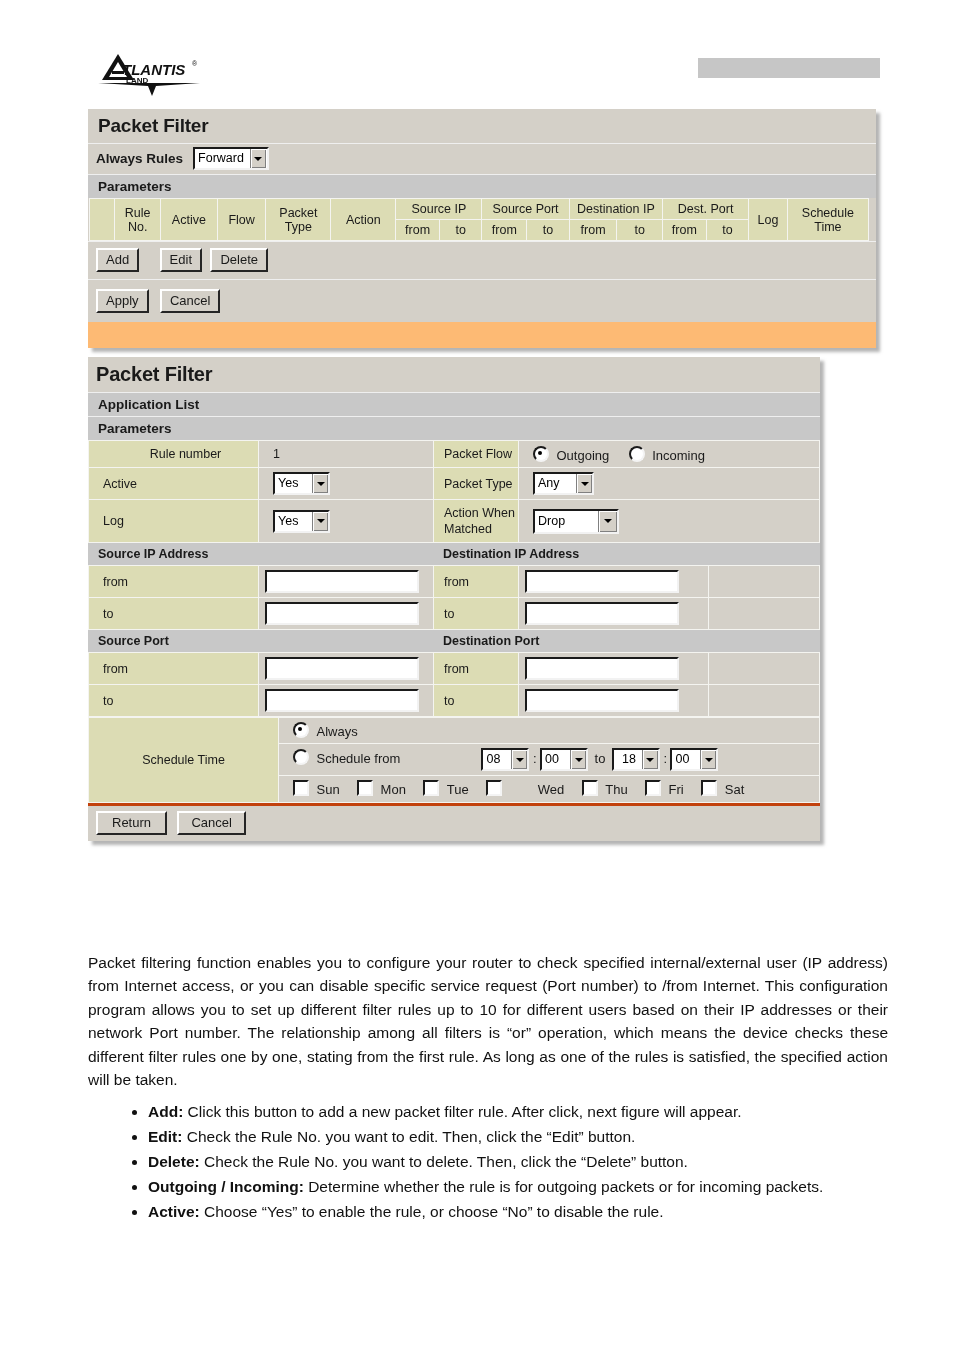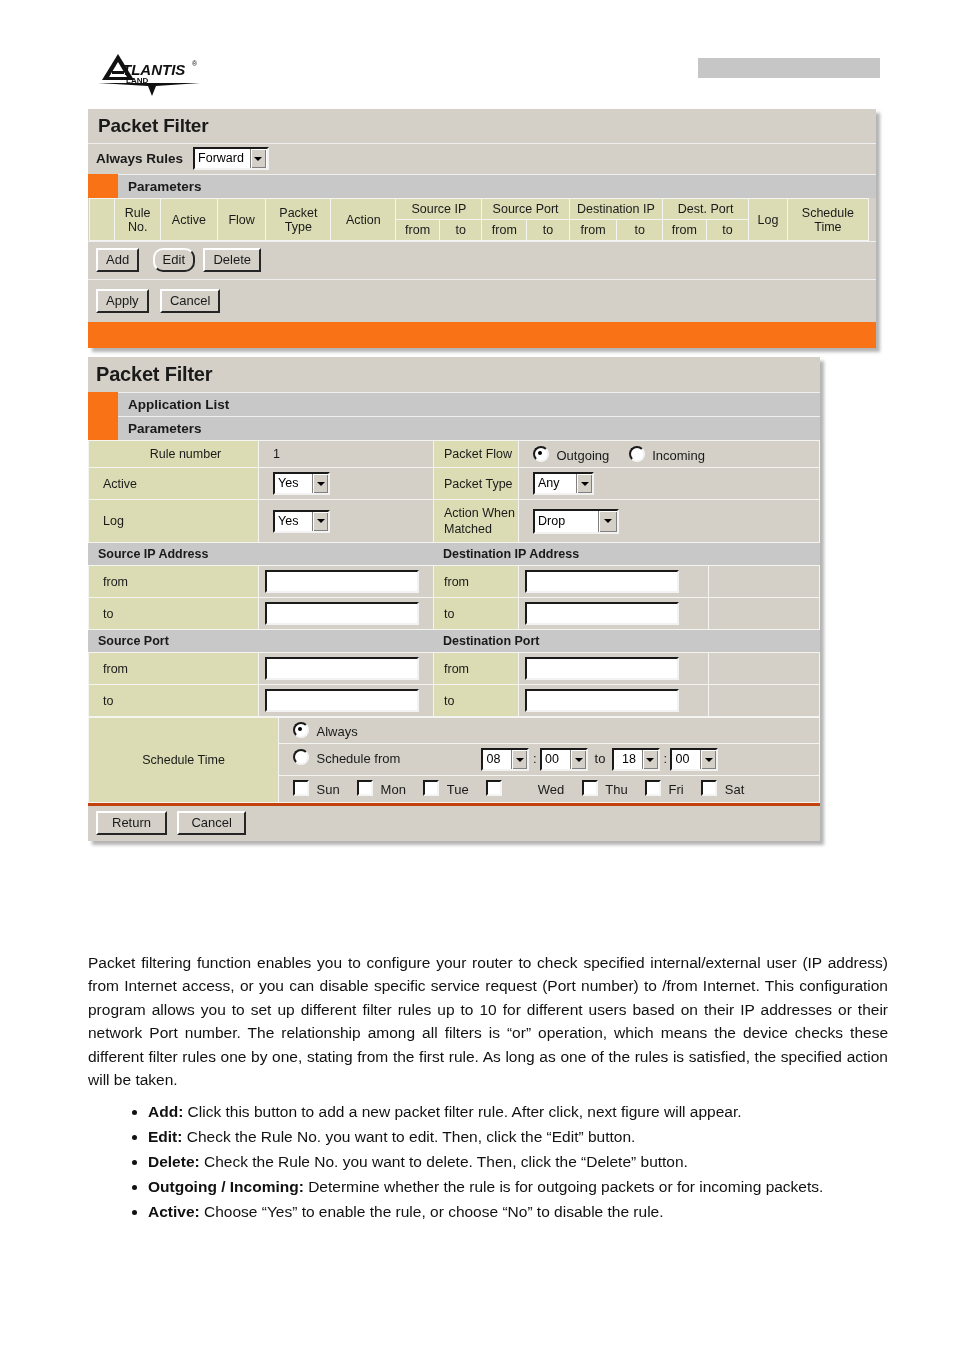--- a/index.html
+++ b/index.html
@@ -7,25 +7,25 @@
     width:954px;height:1350px;background:#ffffff;
     font-family:"Liberation Sans", sans-serif;
     position:relative;overflow:hidden;
   }
   
   .page-header{position:absolute;left:0;top:0;width:954px;height:105px;}
   .logo{position:absolute;left:96px;top:50px;width:112px;height:48px;}
   .gray-bar{position:absolute;left:698px;top:58px;width:182px;height:20px;background:#c6c6c6;}
 
   
-  .panel{position:absolute;background:#f97316;box-shadow:4px 4px 3px rgba(120,120,120,.55);}
+  .panel{position:absolute;background:#fdba74;box-shadow:4px 4px 3px rgba(120,120,120,.55);}
   .panel-title{font-size:19px;font-weight:bold;color:#1a1a1a;background:#d4d0c8;
                padding:6px 0 6px 10px;letter-spacing:-.2px;}
   .section-bar{background:#c8c8c8;font-size:13.5px;font-weight:bold;color:#1a1a1a;
-               padding:4px 0 4px 10px;border-top:1px solid #efefef;margin-left:30px;}
+               padding:4px 0 4px 10px;border-top:1px solid #efefef;}
   .khaki{background:#dcdcb4;}
   .gray{background:#d4d0c8;}
 
   table.grid{border-collapse:collapse;width:100%;}
   table.grid td{border:1px solid #f4f4f0;font-size:12.5px;color:#1a1a1a;}
 
   
   .wselect{display:inline-flex;align-items:stretch;background:#ffffff;
            border:2px inset #b0b0b0;border-top-color:#6f6f6f;border-left-color:#6f6f6f;
            border-right-color:#f2f2f2;border-bottom-color:#f2f2f2;height:19px;vertical-align:middle;}
@@ -137,21 +137,21 @@
       <td class="khaki" style="text-align:center;">to</td>
       <td class="khaki" style="text-align:center;">from</td>
       <td class="khaki" style="text-align:center;">to</td>
     </tr>
   </tbody>
       </table>
   </div>
 
   <div style="background:#d4d0c8;padding:6px 0 7px 8px;border-top:1px solid #efefef;">
     <span class="wbtn">Add</span>
-    <span class="wbtn" style="margin-left:9px;border-radius:10px;">Edit</span>
+    <span class="wbtn" style="margin-left:16px;">Edit</span>
     <span class="wbtn" style="margin-left:4px;">Delete</span>
   </div>
 
   <div style="background:#d4d0c8;padding:9px 0 9px 8px;border-top:1px solid #efefef;">
     <span class="wbtn">Apply</span>
     <span class="wbtn" style="margin-left:7px;">Cancel</span>
   </div>
 </div>
 
 <div class="panel" style="left:88px;top:357px;width:732px;">

